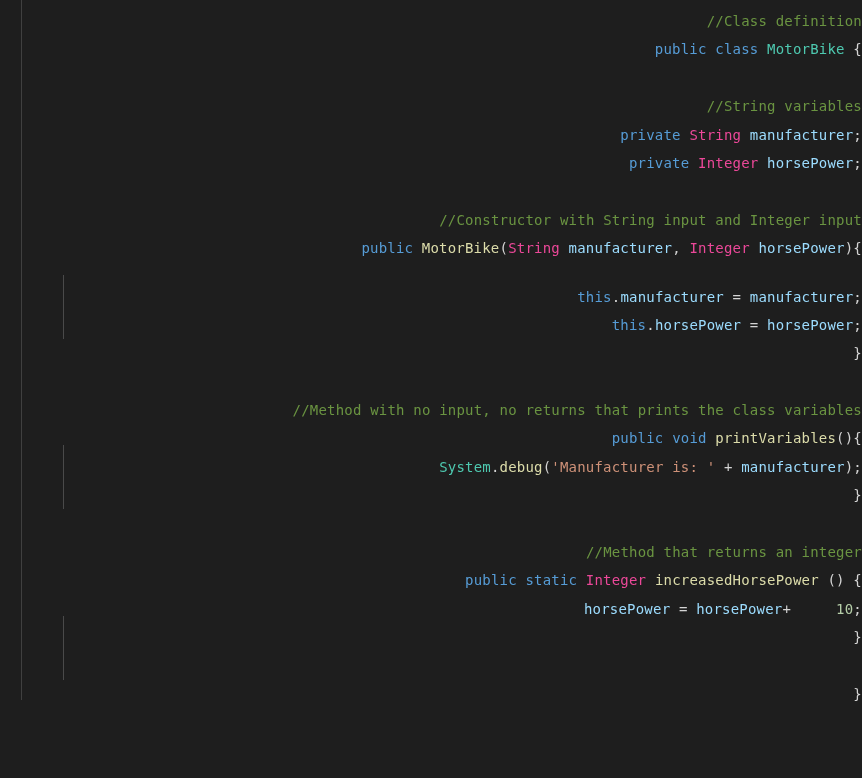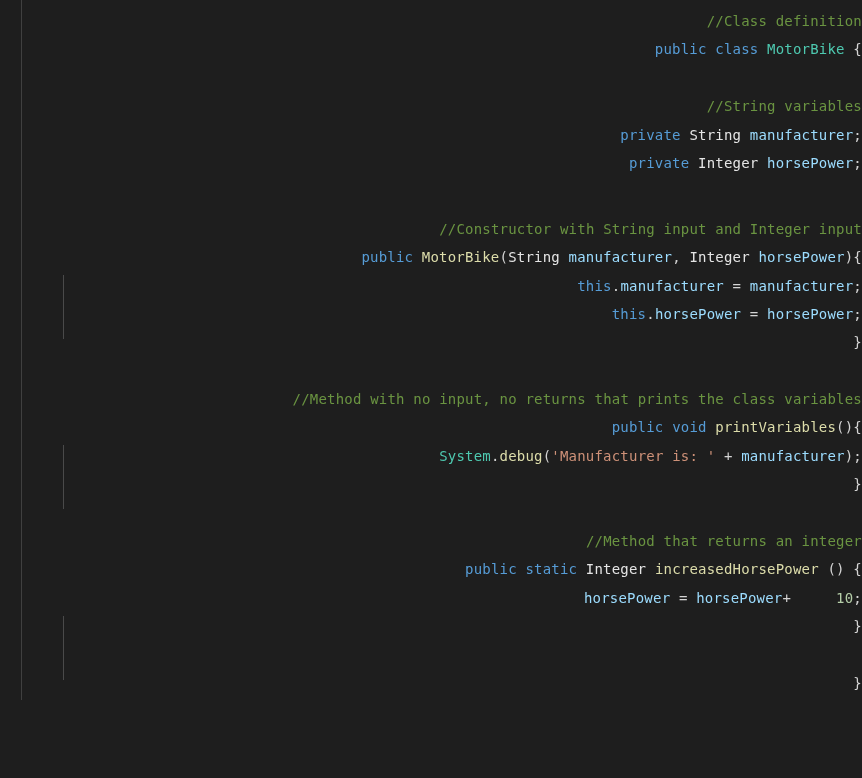--- a/index.html
+++ b/index.html
@@ -49,21 +49,21 @@
     white-space: pre;
     color: #d4d4d4;
     padding-left: 22px;
     text-align: right;
   }
 
   
   .cmt  { color: #6a9441; }            
   .kw   { color: #569cd6; }            
   .kwc  { color: #c586c0; }            
-  .type { color: #e5e5e5; }            
+  .type { color: #ec4899; }            
   .cls  { color: #4ec9b0; }            
   .fn   { color: #dcdcaa; }            
   .var  { color: #9cdcfe; }            
   .str  { color: #ce9178; }            
   .num  { color: #b5cea8; margin-left: 45px; }            
   .pun  { color: #d4d4d4; }            
 </style>
 </head>
 <body>
 
@@ -75,23 +75,23 @@
   <div class="guide g-inner" style="top:616px;height:64px;"></div>
 
   <div class="code-area">
     <div class="line" style="padding-left: 22px;"><span class="cmt">//Class definition</span></div>
     <div class="line" style="padding-left: 22px;"><span class="kw">public</span><span class="pun"> </span><span class="kw">class</span><span class="pun"> </span><span class="cls">MotorBike</span><span class="pun"> {</span></div>
     <div class="line">&nbsp;</div>
     <div class="line" style="padding-left: 22px;"><span class="cmt">//String variables</span></div>
     <div class="line" style="padding-left: 22px;"><span class="kw">private</span><span class="pun"> </span><span class="type">String</span><span class="pun"> </span><span class="var">manufacturer</span><span class="pun">;</span></div>
     <div class="line" style="padding-left: 22px;"><span class="kw">private</span><span class="pun"> </span><span class="type">Integer</span><span class="pun"> </span><span class="var">horsePower</span><span class="pun">;</span></div>
     <div class="line">&nbsp;</div>
-    <div class="line" style="padding-left: 22px; margin-top: 9px;"><span class="cmt">//Constructor with String input and Integer input</span></div>
+    <div class="line" style="padding-left: 22px;"><span class="cmt">//Constructor with String input and Integer input</span></div>
     <div class="line" style="padding-left: 22px;"><span class="kw">public</span><span class="pun"> </span><span class="fn">MotorBike</span><span class="pun">(</span><span class="type">String</span><span class="pun"> </span><span class="var">manufacturer</span><span class="pun">, </span><span class="type">Integer</span><span class="pun"> </span><span class="var">horsePower</span><span class="pun">){</span></div>
-    <div class="line" style="padding-left: 28px;"><span class="kw">this</span><span class="pun">.</span><span class="var">manufacturer</span><span class="pun"> = </span><span class="var">manufacturer</span><span class="pun">;</span></div>
+    <div class="line" style="padding-left: 28px; margin-top: 20px;"><span class="kw">this</span><span class="pun">.</span><span class="var">manufacturer</span><span class="pun"> = </span><span class="var">manufacturer</span><span class="pun">;</span></div>
     <div class="line" style="padding-left: 69px;"><span class="kw">this</span><span class="pun">.</span><span class="var">horsePower</span><span class="pun"> = </span><span class="var">horsePower</span><span class="pun">;</span></div>
     <div class="line" style="padding-left: 22px;"><span class="pun">}</span></div>
     <div class="line">&nbsp;</div>
     <div class="line" style="padding-left: 22px;"><span class="cmt">//Method with no input, no returns that prints the class variables</span></div>
     <div class="line" style="padding-left: 12px;"><span class="kw">public</span><span class="pun"> </span><span class="kw">void</span><span class="pun"> </span><span class="fn">printVariables</span><span class="pun">(){</span></div>
     <div class="line" style="padding-left: 69px;"><span class="cls">System</span><span class="pun">.</span><span class="fn">debug</span><span class="pun">(</span><span class="str">'Manufacturer is: '</span><span class="pun"> + </span><span class="var">manufacturer</span><span class="pun">);</span></div>
     <div class="line" style="padding-left: 22px;"><span class="pun">}</span></div>
     <div class="line">&nbsp;</div>
     <div class="line" style="padding-left: 22px;"><span class="cmt">//Method that returns an integer</span></div>
     <div class="line" style="padding-left: 22px;"><span class="kw">public</span><span class="pun"> </span><span class="kw">static</span><span class="pun"> </span><span class="type">Integer</span><span class="pun"> </span><span class="fn">increasedHorsePower</span><span class="pun"> () {</span></div>

